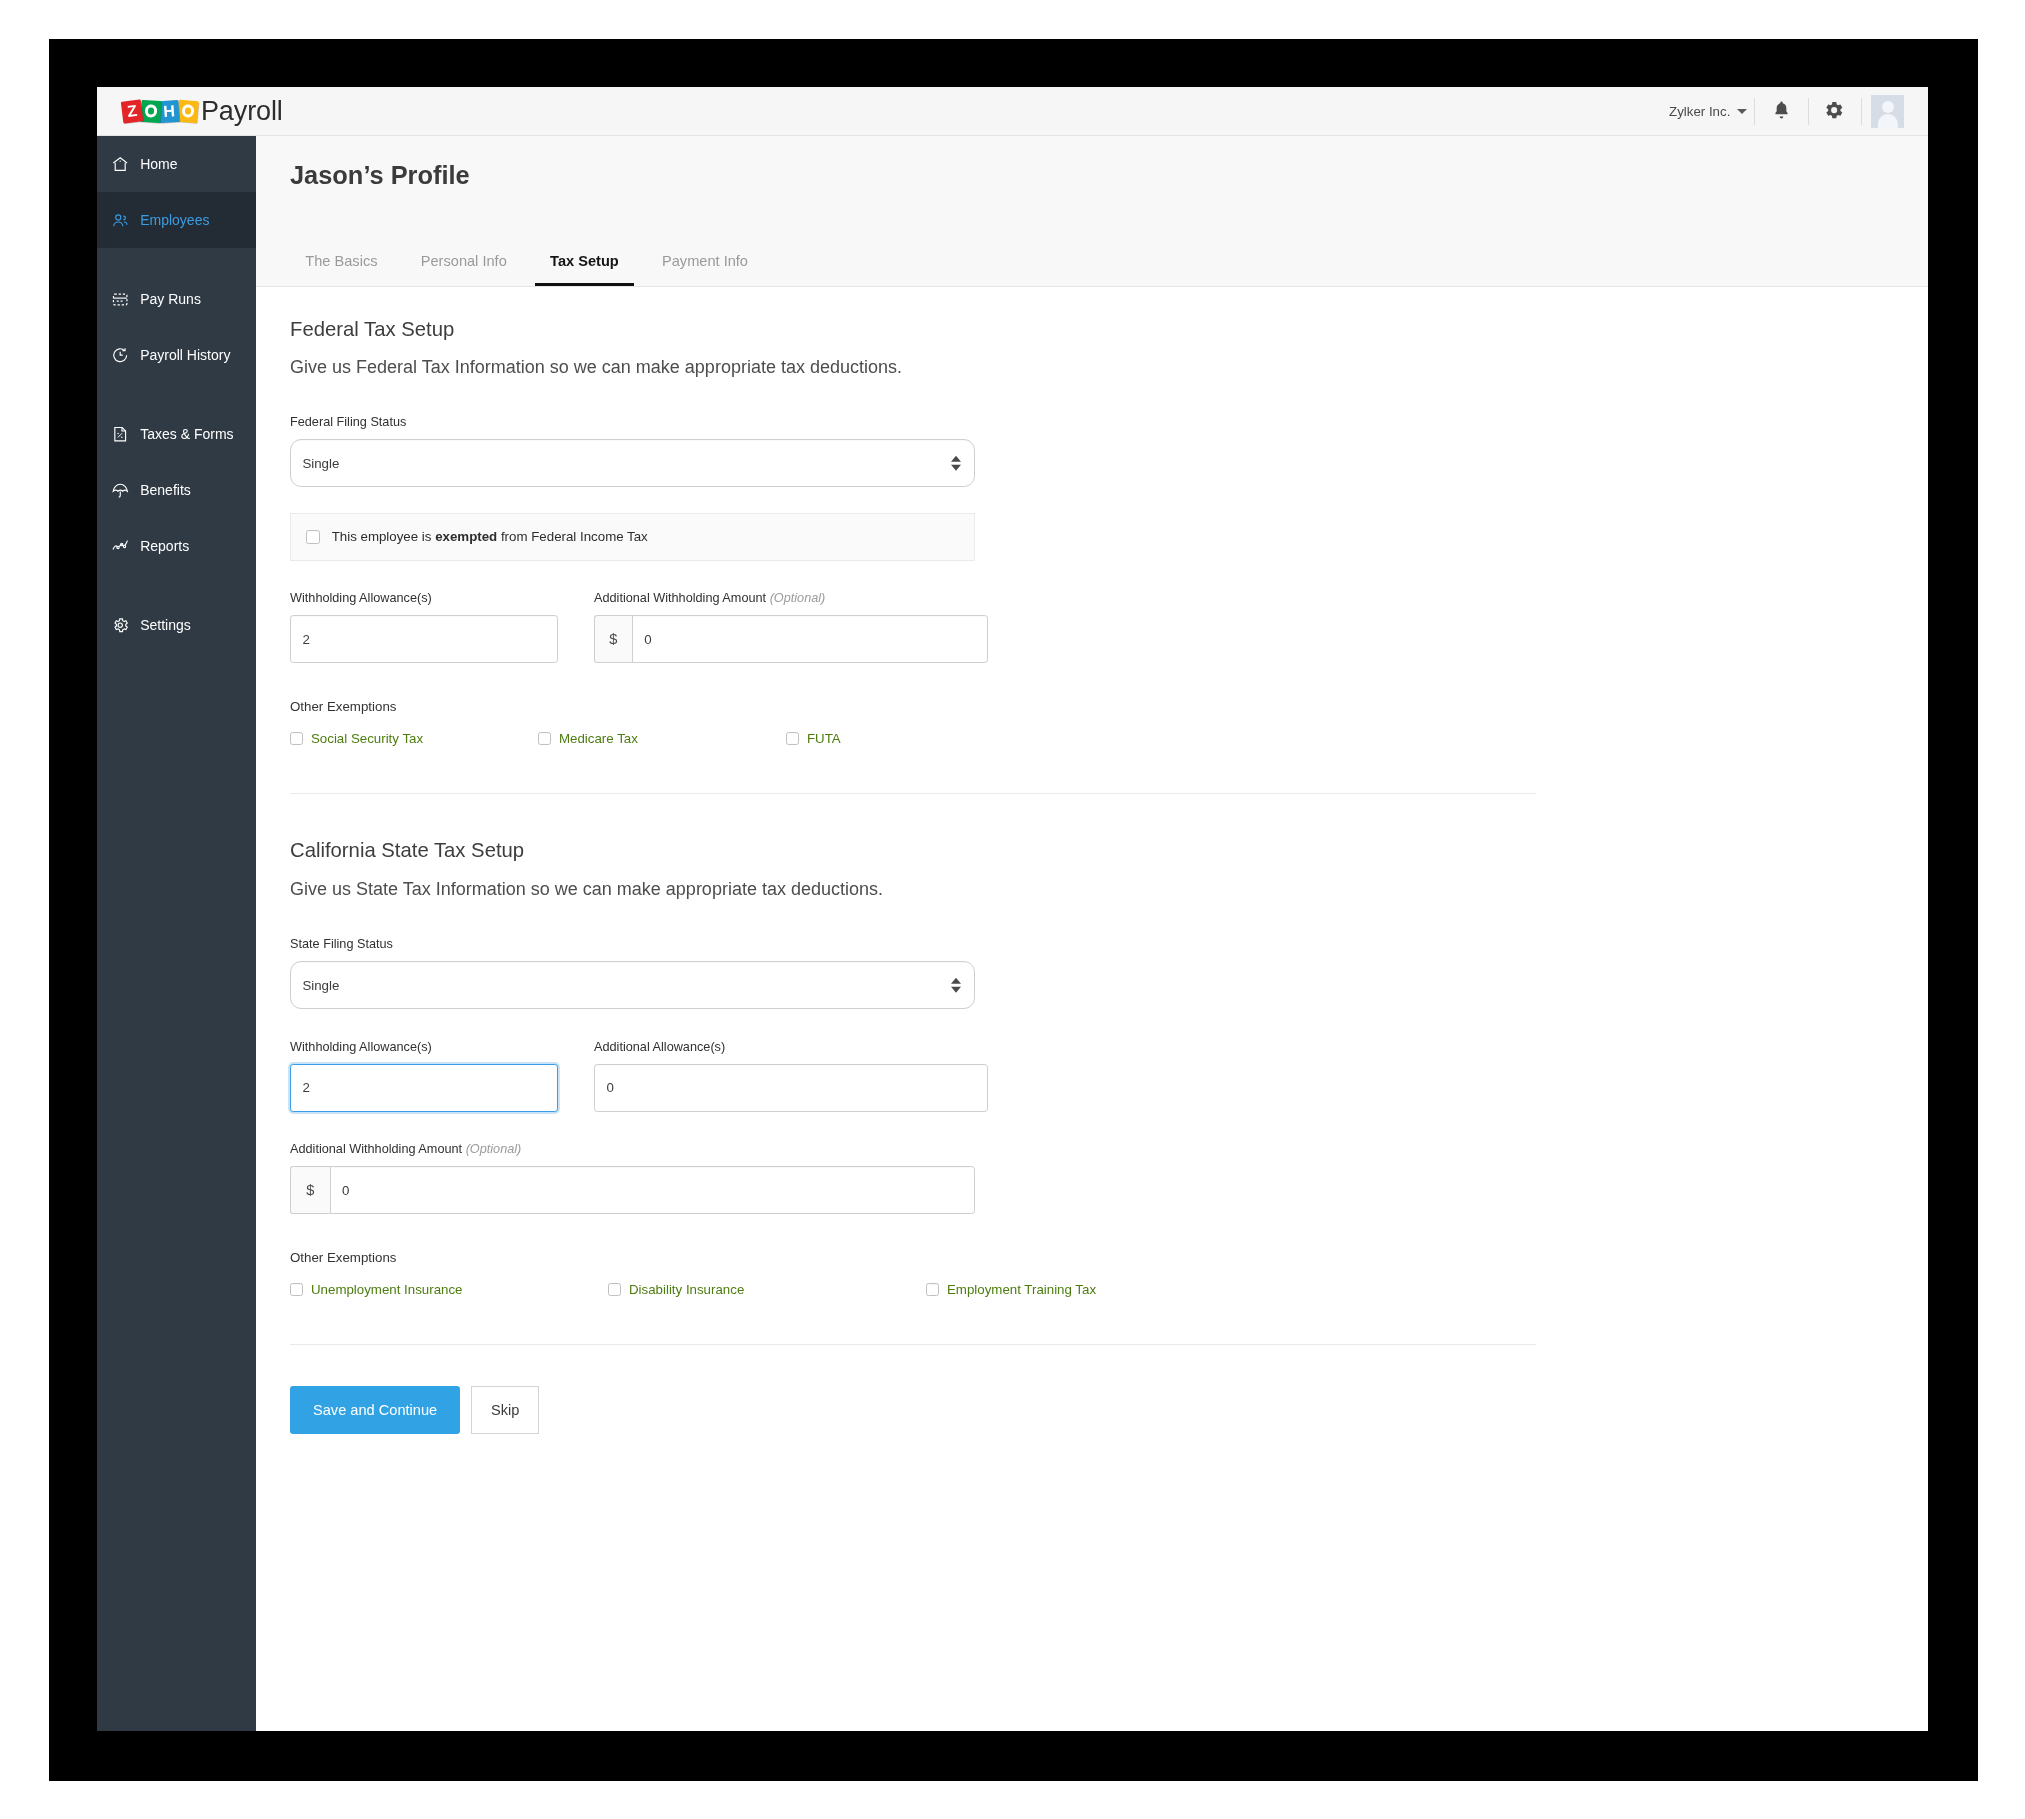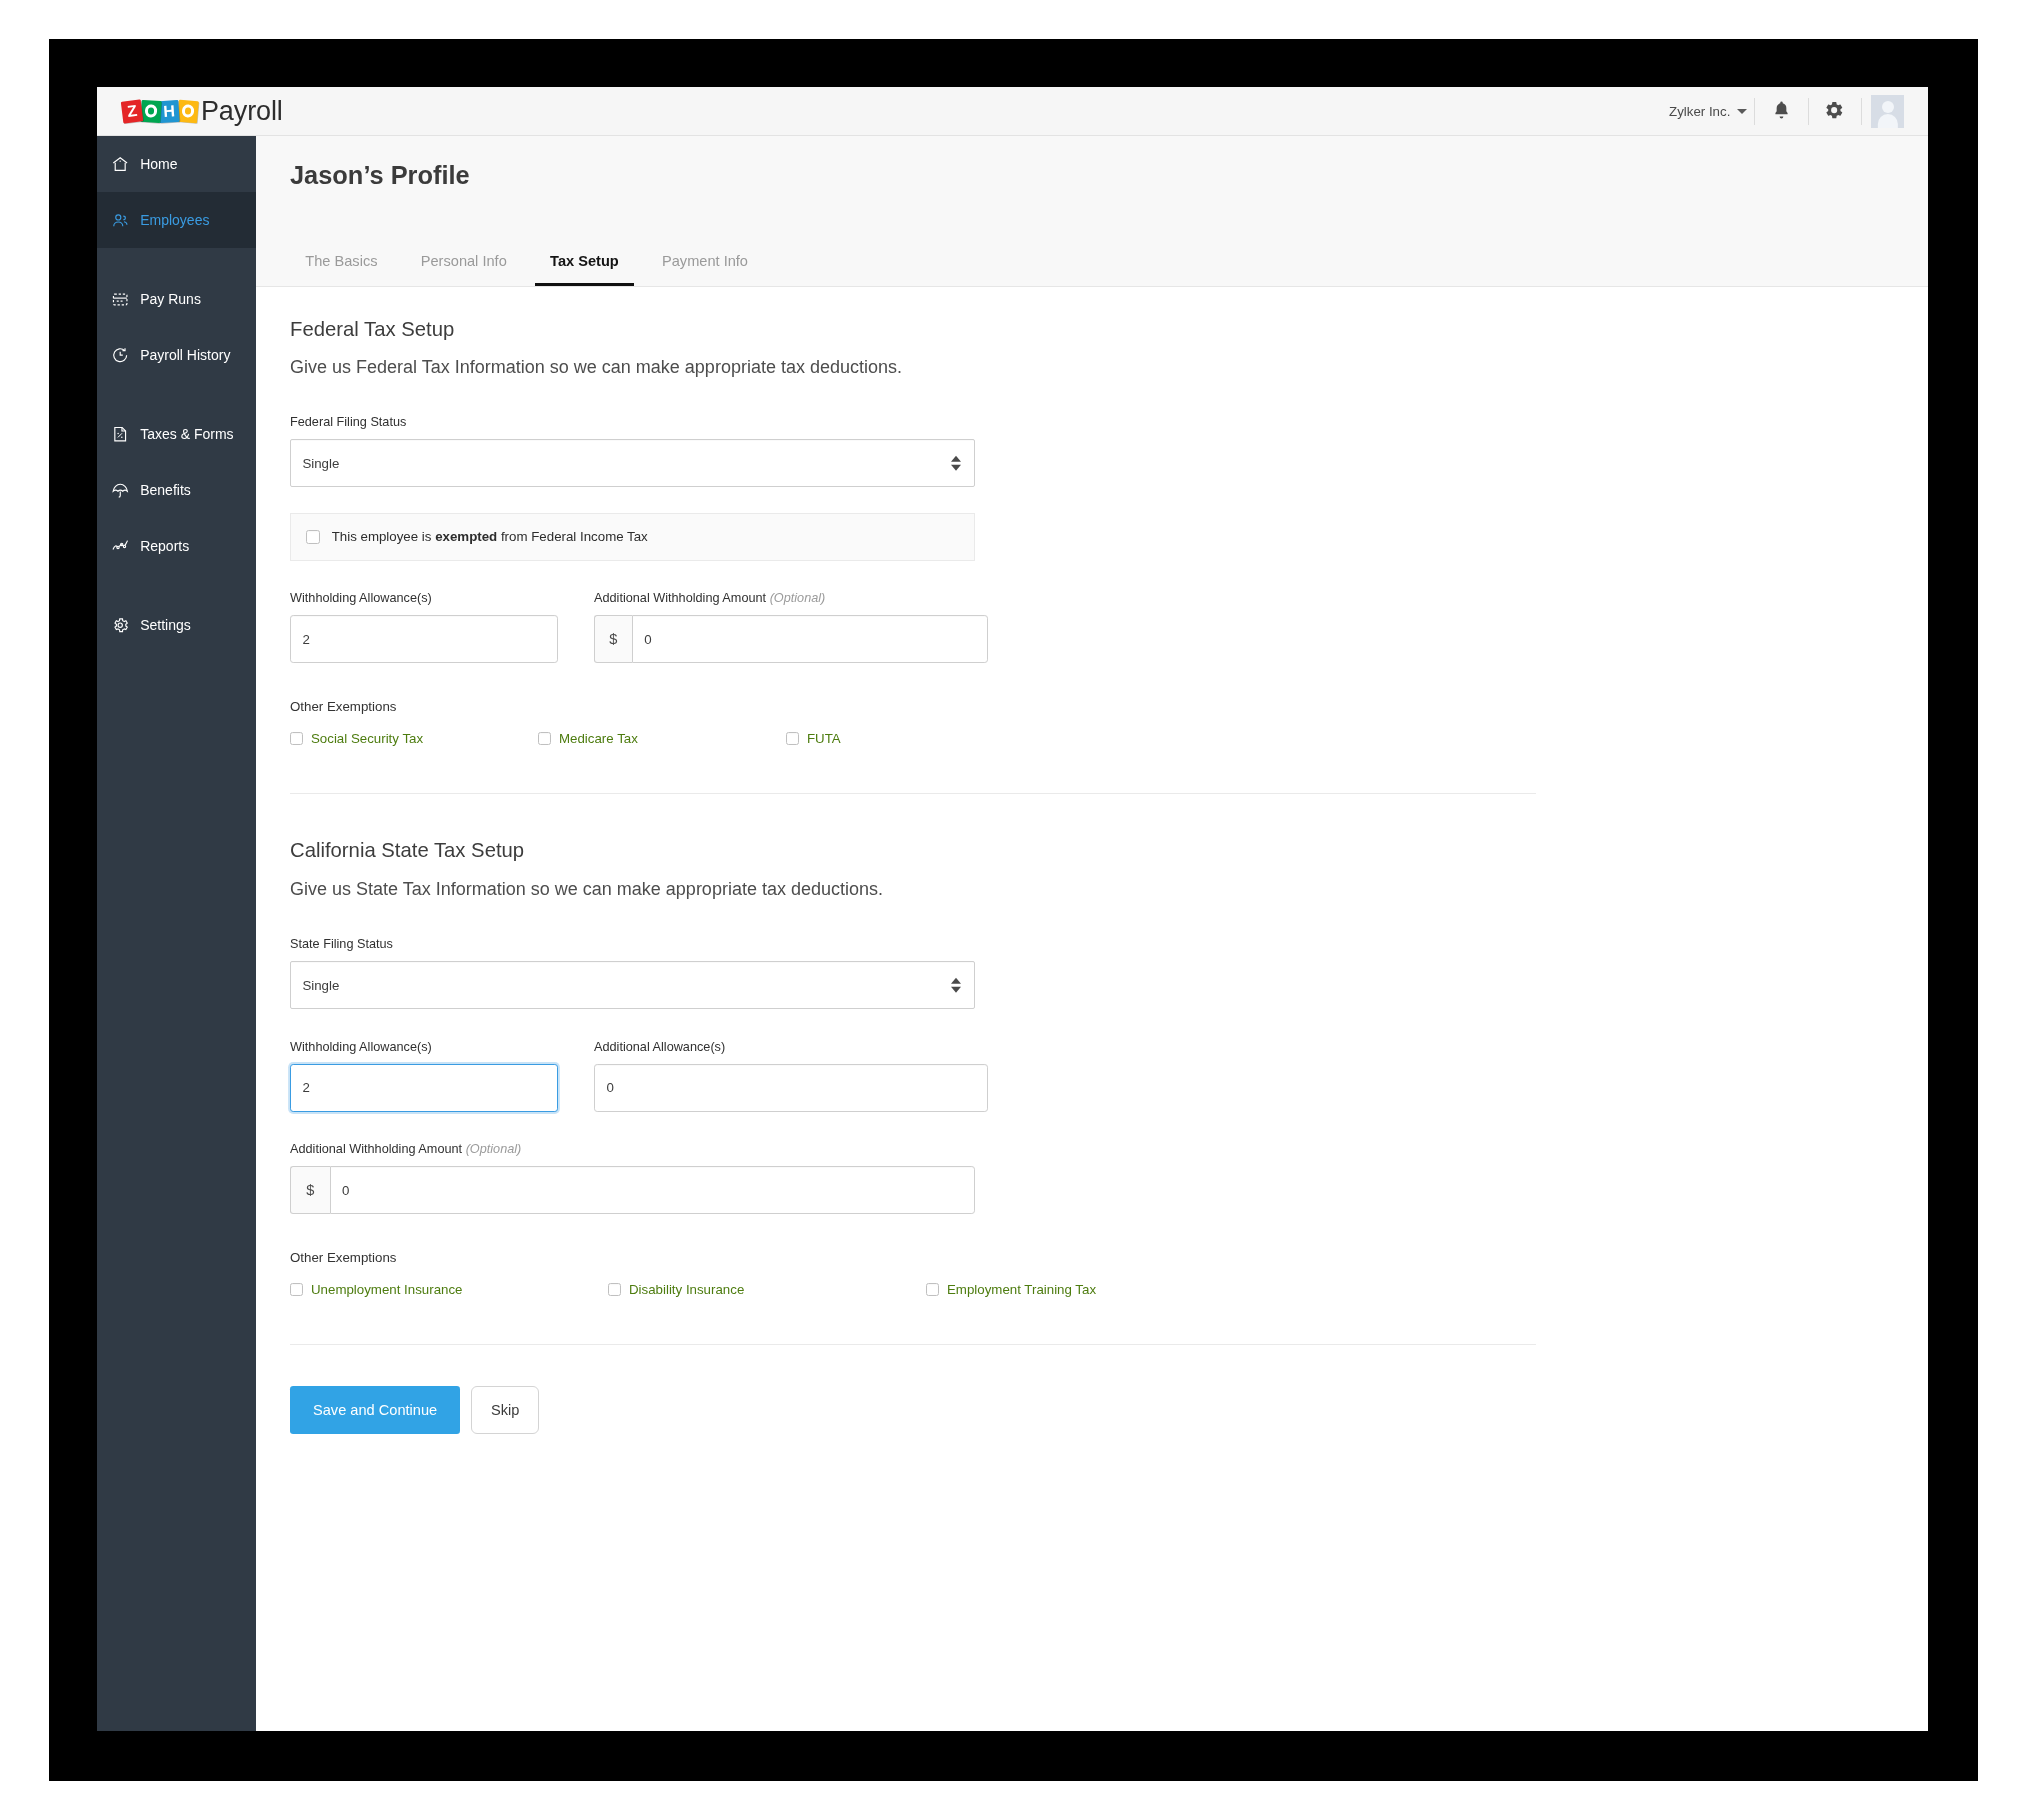--- a/index.html
+++ b/index.html
@@ -151,21 +151,21 @@
   .field-label .opt { color:#9b9b9b; font-style: italic; font-weight: 400; }
 
   .select-wrap { position: relative; width: 685px; }
   select.nat {
     -webkit-appearance: none; appearance: none;
     width: 100%; height: 48px;
     padding: 0 38px 0 11.4px;
     font-size: 13.3px; color: #3d3d3d;
     font-family: "Liberation Sans", sans-serif;
     background: #ffffff;
-    border: 0.6px solid #cfcfcf; border-radius: 2px;
+    border: 0.6px solid #cfcfcf; border-radius: 11px;
     box-shadow: inset 0 0.6px 0.6px rgba(0,0,0,0.04);
   }
   .sel-arrows {
     position:absolute; right: 14px; top: 50%; transform: translateY(-50%);
     display:flex; flex-direction:column; gap:2.5px; pointer-events:none;
   }
   .sel-arrows i { display:block; width:0;height:0; }
   .sel-arrows i.up   { border-left:5.1px solid transparent;border-right:5.1px solid transparent;border-bottom:6.4px solid #4a4a4a; }
   .sel-arrows i.down { border-left:5.1px solid transparent;border-right:5.1px solid transparent;border-top:6.4px solid #4a4a4a; }
 
@@ -216,21 +216,21 @@
 
   .divider { height:0.6px; background:#eaeaea; margin: 47px 0 0 0; width: 1246px; }
 
   .actions { display:flex; gap: 10.8px; margin-top: 41px; padding-bottom: 61px; }
   .btn-primary {
     background:#31a3e5; color:#ffffff; border:none; border-radius:3.2px;
     font-size: 14.6px; font-family:"Liberation Sans", sans-serif;
     padding: 0 23px; height: 48px; cursor:pointer;
   }
   .btn-secondary {
-    background:#ffffff; color:#3b3b3b; border:0.6px solid #d4d4d4; border-radius:6px;
+    background:#ffffff; color:#3b3b3b; border:0.6px solid #d4d4d4; border-radius:0;
     font-size: 14.6px; font-family:"Liberation Sans", sans-serif;
     padding: 0 19px; height: 48px; cursor:pointer;
   }
 </style>
 </head>
 <body>
 
 <div id="bezel"></div>
 
 <div id="window">

